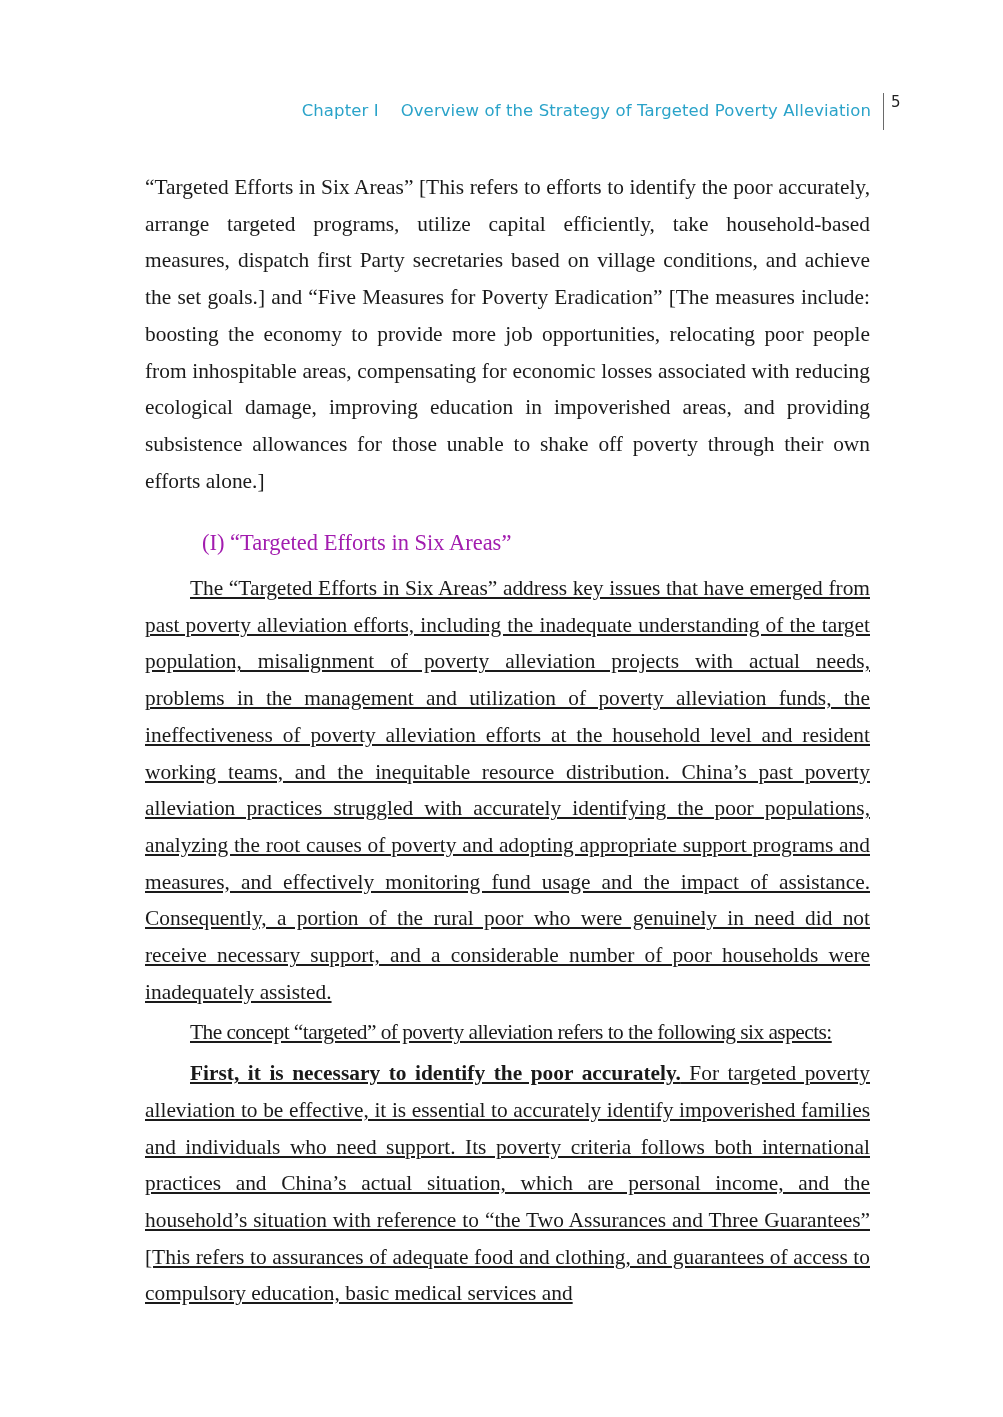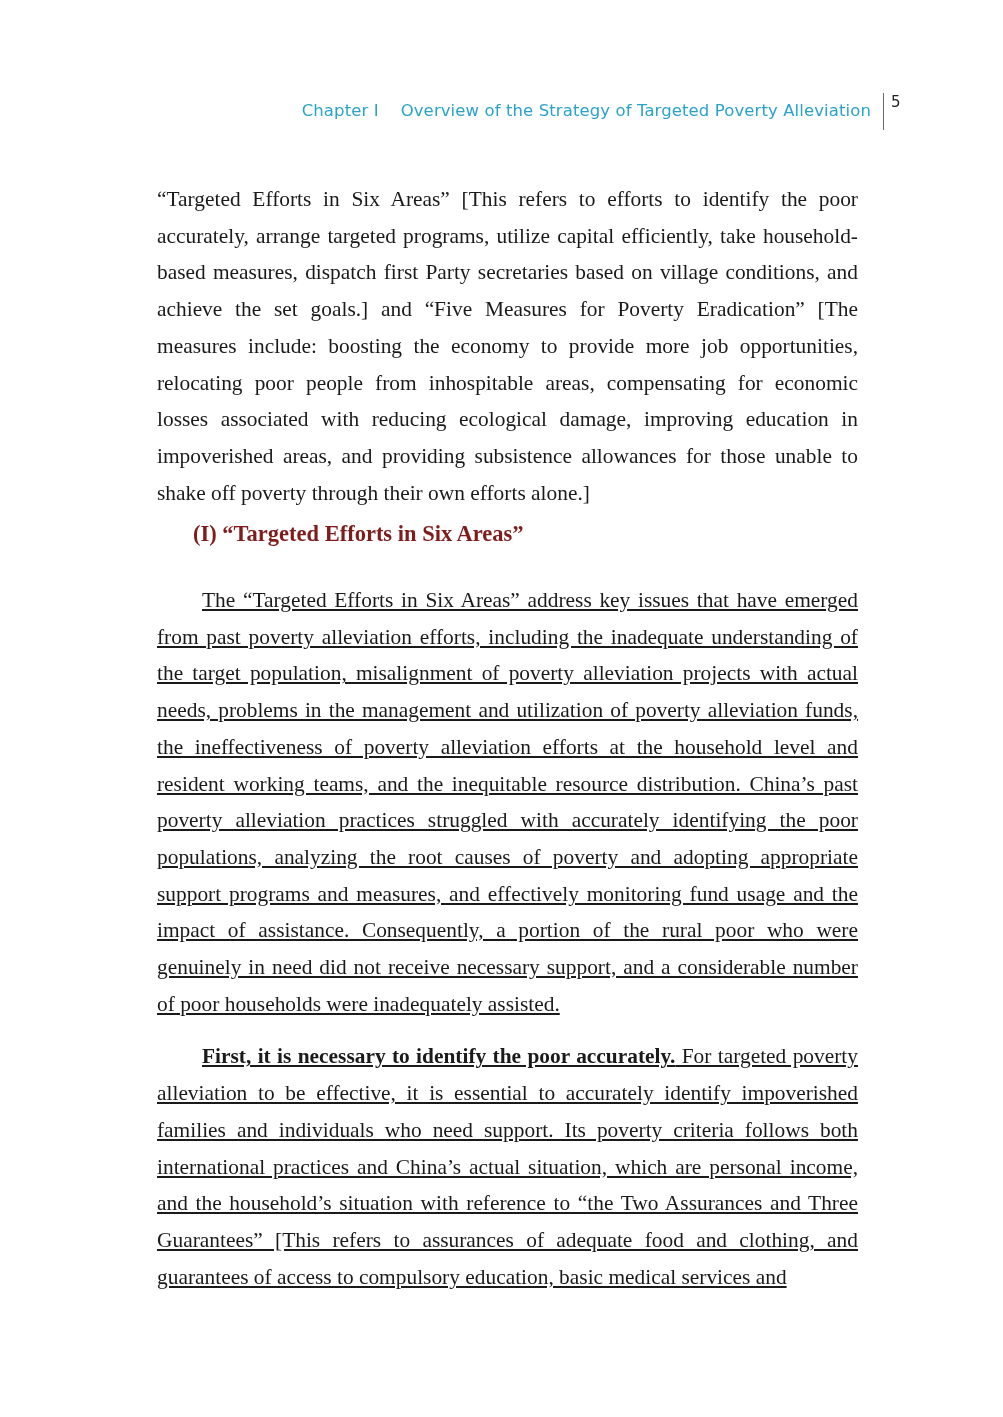--- a/index.html
+++ b/index.html
@@ -18,28 +18,28 @@
   .page-num {
     position: absolute; left: 891px; top: 93px;
     font-family: "DejaVu Sans", sans-serif; font-size: 15px; color: #222;
   }
 
   .body-text {
     position: absolute; left: 141px; width: 733px;
     font-family: "Liberation Serif", serif; font-size: 21.4px; line-height: 36.7px;
     color: #1a1a1a;
   }
-  .body-text p { margin: 16px; text-align: justify; text-align-last: left; }
+  .body-text p { margin: 4px; text-align: justify; text-align-last: left; }
   .indent { text-indent: 45px; }
   .block1 { top: 165px; }
 
   .section-heading {
     position: absolute; left: 186px; top: 514px;
-    font-family: "Liberation Serif", serif; font-weight: bold; font-size: 22.5px;
-    color: #7f1d1d; margin: 7px;
+    font-family: "Liberation Serif", serif; font-weight: normal; font-size: 22.5px;
+    color: #a21caf; margin: 16px;
   }
   .block2 { top: 566px; text-decoration: underline; }
   .tight { letter-spacing: -0.55px; }
   strong { font-weight: bold; }
 </style>
 </head>
 <body>
 
 <div class="page">
 
@@ -50,16 +50,17 @@
   <div class="page-num">5</div>
 
   <div class="body-text block1">
     <p>“Targeted Efforts in Six Areas” [This refers to efforts to identify the poor accurately, arrange targeted programs, utilize capital efficiently, take household-based measures, dispatch first Party secretaries based on village conditions, and achieve the set goals.] and “Five Measures for Poverty Eradication” [The measures include: boosting the economy to provide more job opportunities, relocating poor people from inhospitable areas, compensating for economic losses associated with reducing ecological damage, improving education in impoverished areas, and providing subsistence allowances for those unable to shake off poverty through their own efforts alone.]</p>
   </div>
 
   <h2 class="section-heading">(I) “Targeted Efforts in Six Areas”</h2>
 
   <div class="body-text block2">
     <p class="indent">The “Targeted Efforts in Six Areas” address key issues that have emerged from past poverty alleviation efforts, including the inadequate understanding of the target population, misalignment of poverty alleviation projects with actual needs, problems in the management and utilization of poverty alleviation funds, the ineffectiveness of poverty alleviation efforts at the household level and resident working teams, and the inequitable resource distribution. China’s past poverty alleviation practices struggled with accurately identifying the poor populations, analyzing the root causes of poverty and adopting appropriate support programs and measures, and effectively monitoring fund usage and the impact of assistance. Consequently, a portion of the rural poor who were genuinely in need did not receive necessary support, and a considerable number of poor households were inadequately assisted.</p>
+    <p class="indent tight">The concept “targeted” of poverty alleviation refers to the following six aspects:</p>
     <p class="indent"><strong>First, it is necessary to identify the poor accurately.</strong><span> For targeted poverty alleviation to be effective, it is essential to accurately identify impoverished families and individuals who need support. Its poverty criteria follows both international practices and China’s actual situation, which are personal income, and the household’s situation with reference to “the Two Assurances and Three Guarantees” [This refers to assurances of adequate food and clothing, and guarantees of access to compulsory education, basic medical services and</span></p>
   </div>
 
 </div>
 
 </body></html>

